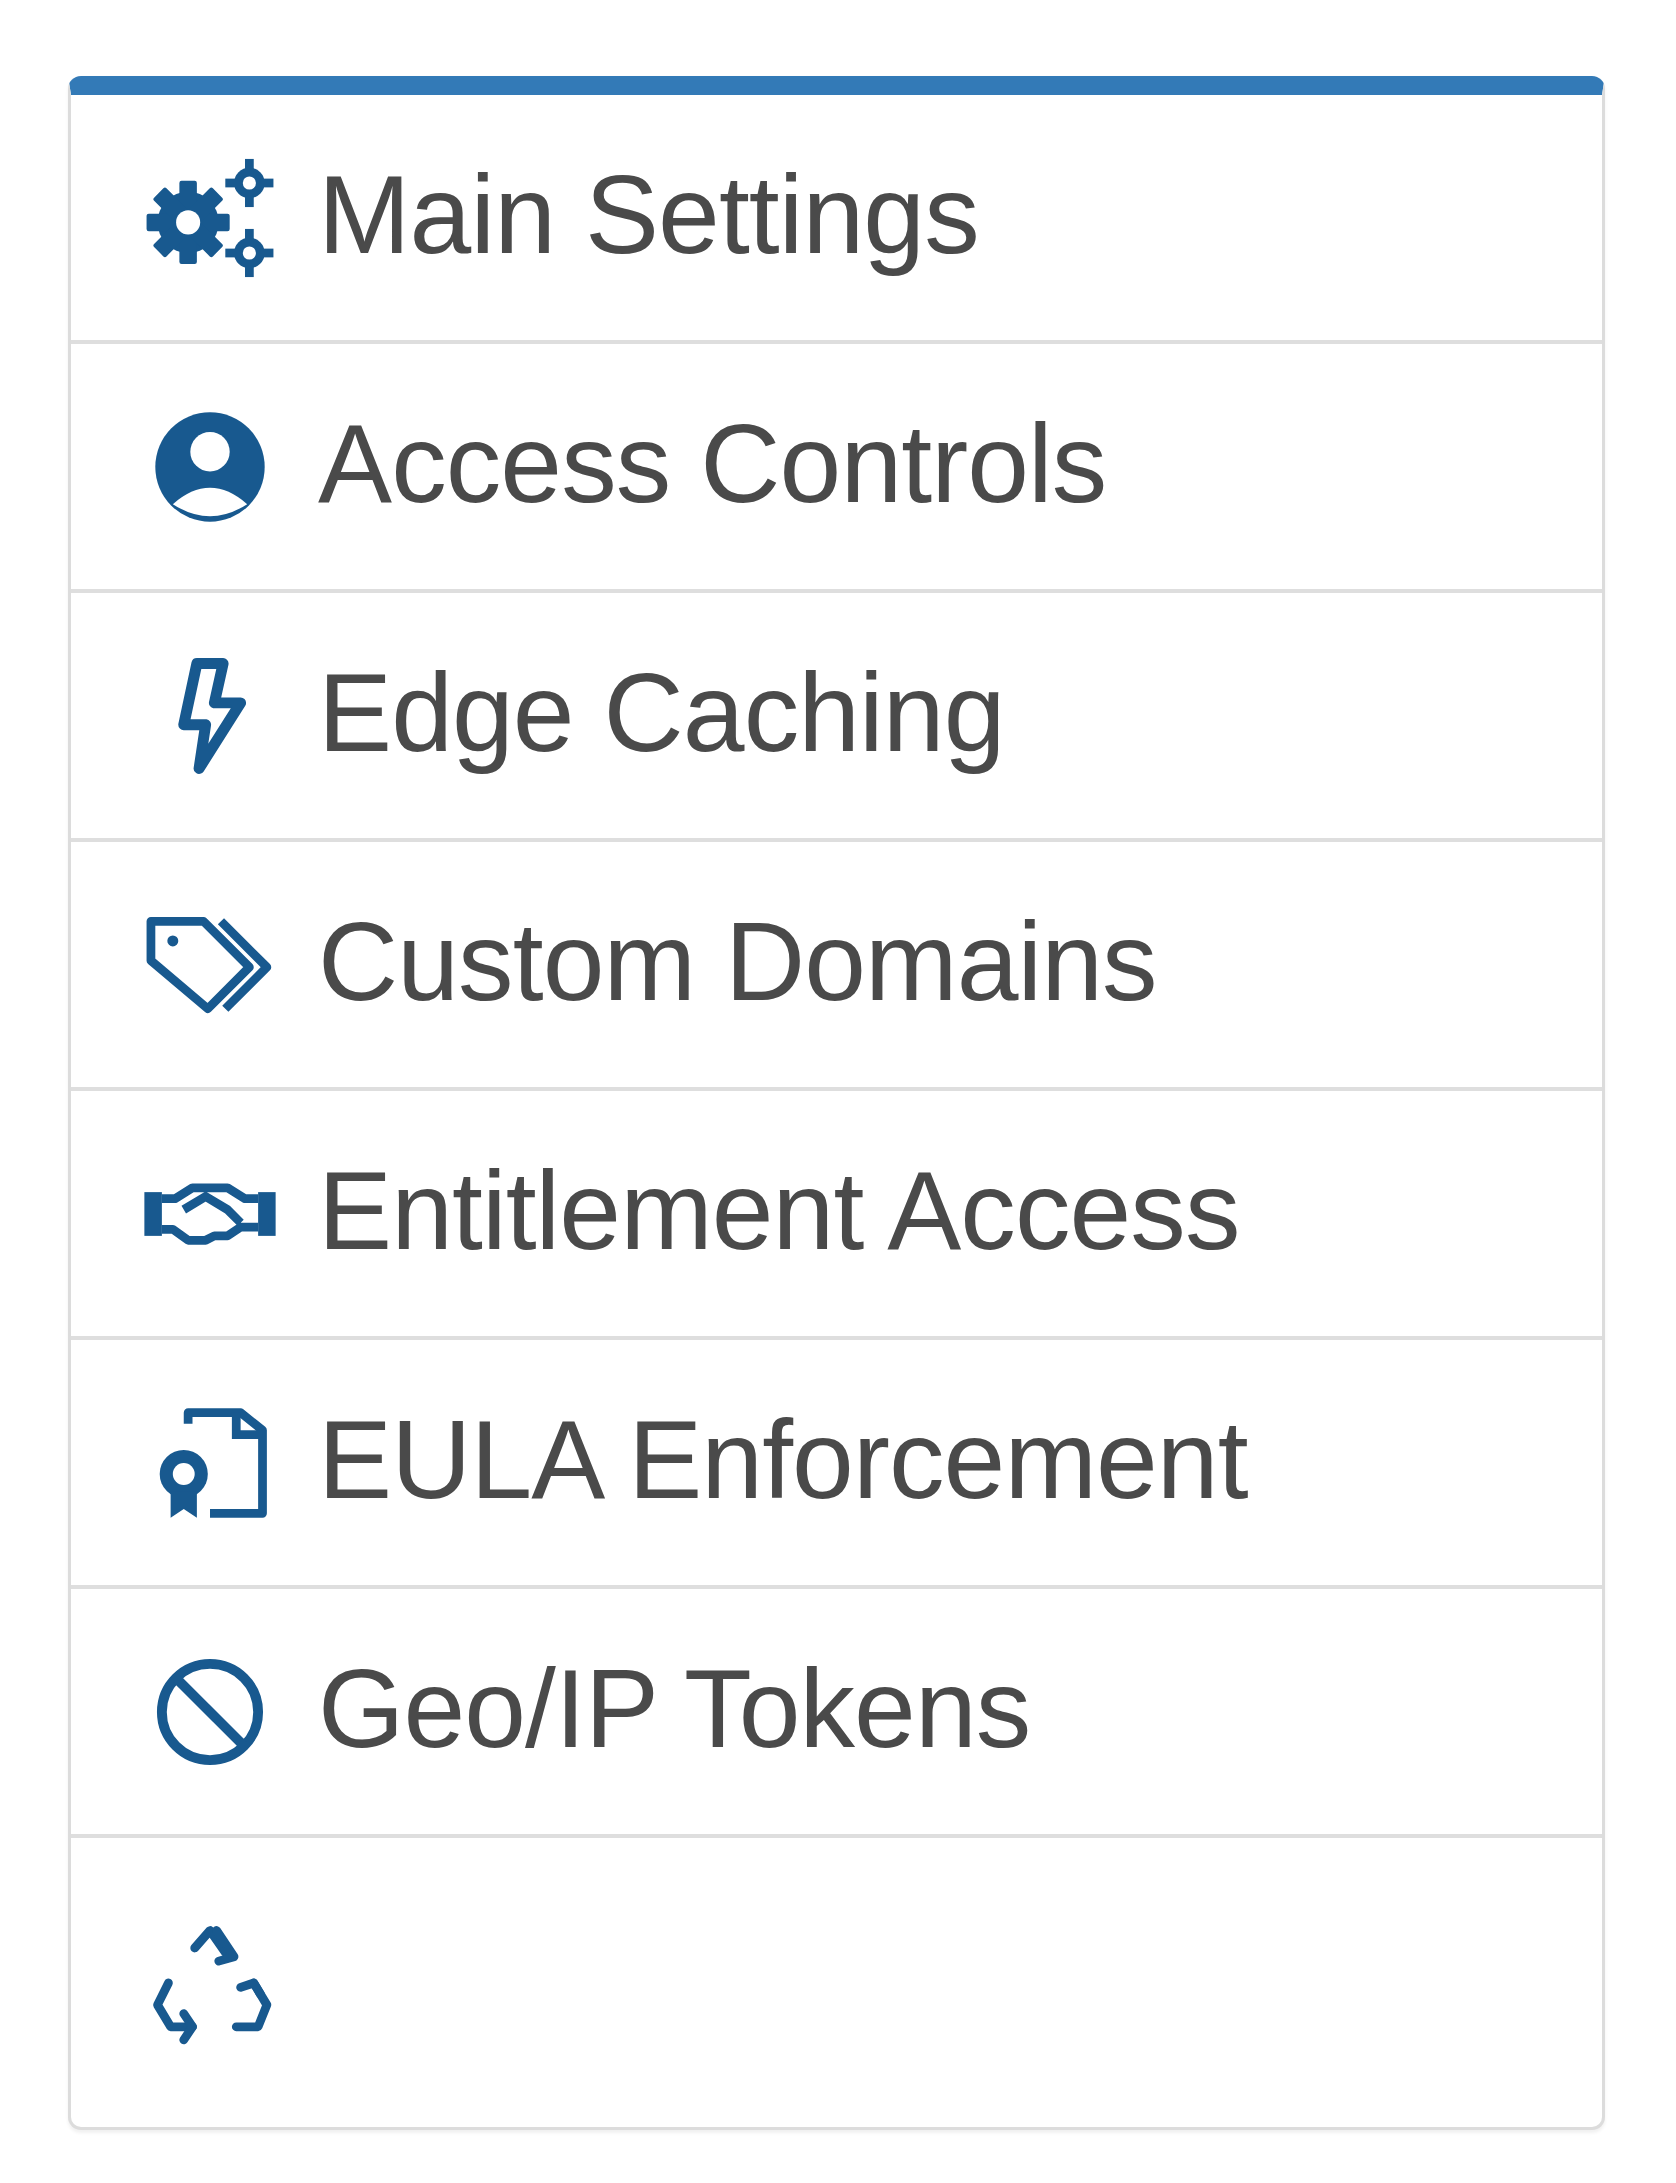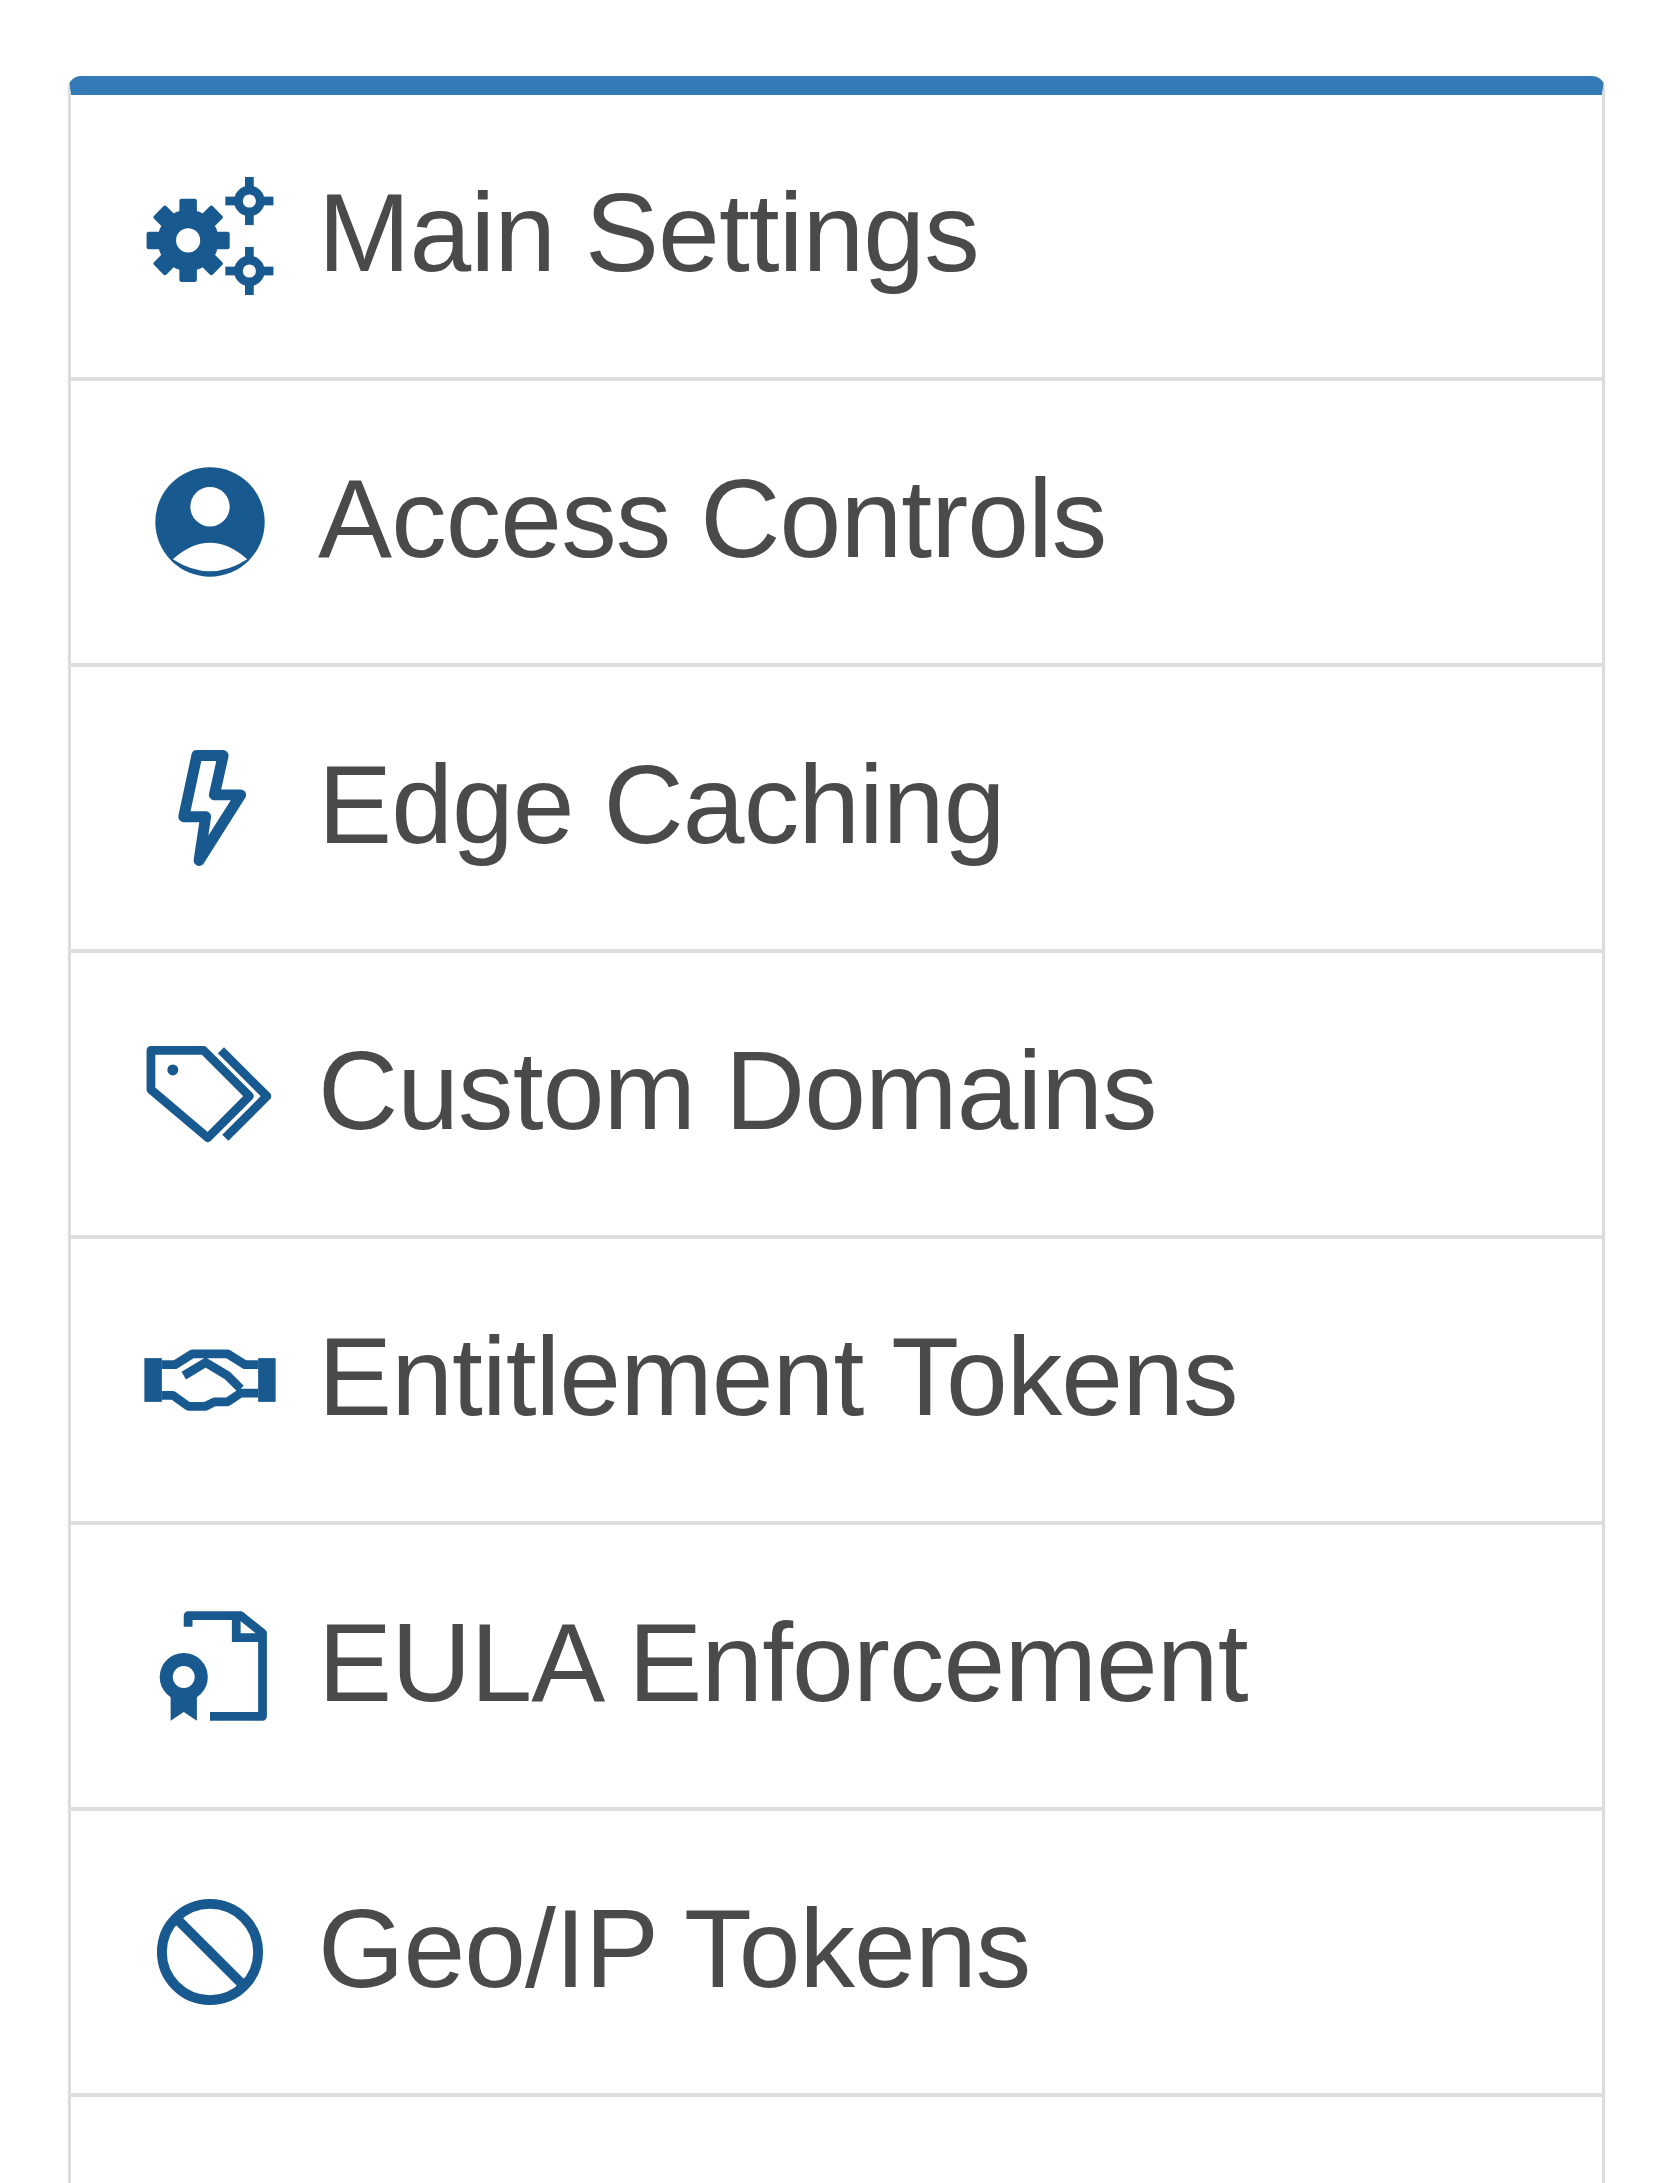--- a/index.html
+++ b/index.html
@@ -6,21 +6,21 @@
   body { width: 1677px; height: 3112px; position: relative; overflow: hidden;
          font-family: "Liberation Sans", "DejaVu Sans", sans-serif; }
   .panel {
     position: absolute; left: 68px; top: 76px; width: 1537px;
     border: 3.9px solid #dcdcdc; border-top: 19px solid #337ab7;
     border-radius: 13px; background: #fff; box-sizing: border-box;
     box-shadow: 0 2.6px 3.5px rgba(0,0,0,0.06);
     overflow: hidden;
   }
   .item {
-    height: 286px; box-sizing: border-box; position: relative;
+    height: 249px; box-sizing: border-box; position: relative;
     border-bottom: 4.4px solid #dedede; display: flex; align-items: center;
     cursor: pointer;
   }
   .item:last-child { border-bottom: none; height: 289px; }
   .icon { position: absolute; left: 65px; width: 148px; height: 148px;
           top: 50%; transform: translateY(-50%); display: flex; align-items: center; justify-content: center; }
   .icon svg { width: 140px; height: 140px; }
   .label { position: absolute; left: 247px; font-size: 111px; color: #4a4a4a;
            white-space: nowrap; line-height: 1; top: 50%; transform: translateY(-52%); letter-spacing: -0.9px; }
 </style>
@@ -85,21 +85,21 @@
   </div>
 
   <div class="item">
     <span class="icon">
       <svg viewBox="0 0 64 64">
         <rect x="2" y="22" width="8" height="20" fill="#18598f"></rect>
         <rect x="54" y="22" width="8" height="20" fill="#18598f"></rect>
         <path d="M10 25 H16 L24 20 H40 L48 25 H54 M10 39 H15 L22 44 L30 44 L34 42 L40 42 L46 38 L54 38 M20 30 L30 24 L40 30 L46 36" fill="none" stroke="#18598f" stroke-width="4" stroke-linejoin="round"></path>
       </svg>
     </span>
-    <span class="label">Entitlement Tokens</span>
+    <span class="label">Entitlement Access</span>
   </div>
 
   <div class="item">
     <span class="icon">
       <svg viewBox="0 0 64 64">
         <path d="M22 14 V9 H46 L56 17 V55 H32" fill="none" stroke="#18598f" stroke-width="4" stroke-linejoin="round"></path>
         <path d="M44 9 V19 H56" fill="none" stroke="#18598f" stroke-width="4"></path>
         <circle cx="20" cy="37" r="11" fill="#18598f"></circle>
         <circle cx="20" cy="37" r="5" fill="#fff"></circle>
         <path d="M14 45 L14 57 L20 53 L26 57 L26 45 Z" fill="#18598f"></path>

